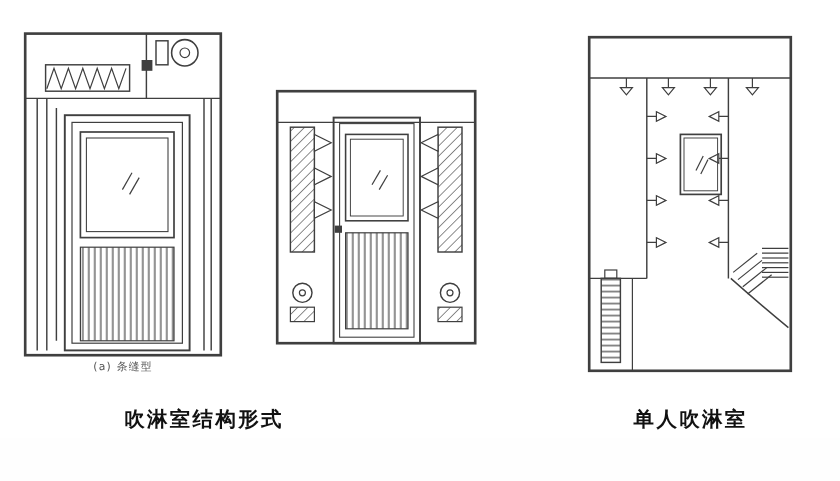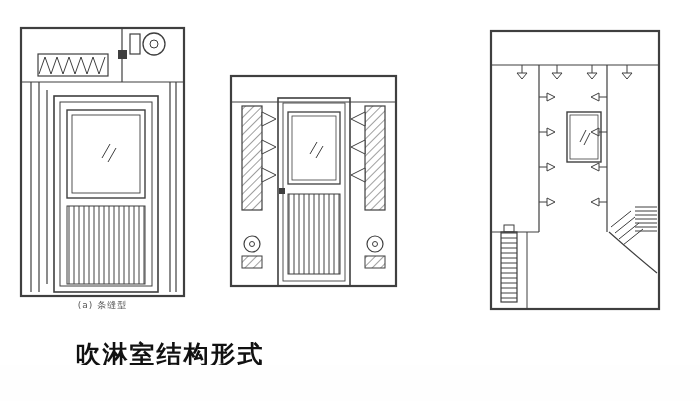--- a/index.html
+++ b/index.html
@@ -14,21 +14,21 @@
   svg{display:block;}
   .sublabel{
     position:absolute;
     font-size:9px;
     color:#555555;
     text-align:center;
     letter-spacing:1px;
   }
   .caption{
     position:absolute;
-    font-size:25px;
+    font-size:17px;
     font-weight:700;
     color:#111111;
     text-align:center;
     letter-spacing:2px;
   }
   .caption-left{left:30px;top:338px;width:280px;}
   .caption-right{left:468px;top:338px;width:215px;}
   .sublabel-a{left:30px;top:299px;width:145px;}
   .sublabel-b{left:245px;top:294px;width:120px;}
   .defs-holder{position:absolute;width:0;height:0;overflow:hidden;}
@@ -194,14 +194,15 @@
         <line x1="128" y1="206" x2="148" y2="190"></line>
         <line x1="132" y1="212" x2="152" y2="196"></line>
         <line x1="136" y1="218" x2="156" y2="202"></line>
       </g>
     </svg>
   </div>
 
   <div class="sublabel sublabel-a">(a) 条缝型</div>
 
   <div class="caption caption-left">吹淋室结构形式</div>
+  <div class="caption caption-right">单人吹淋室</div>
 
 </div>
 
 </body></html>

